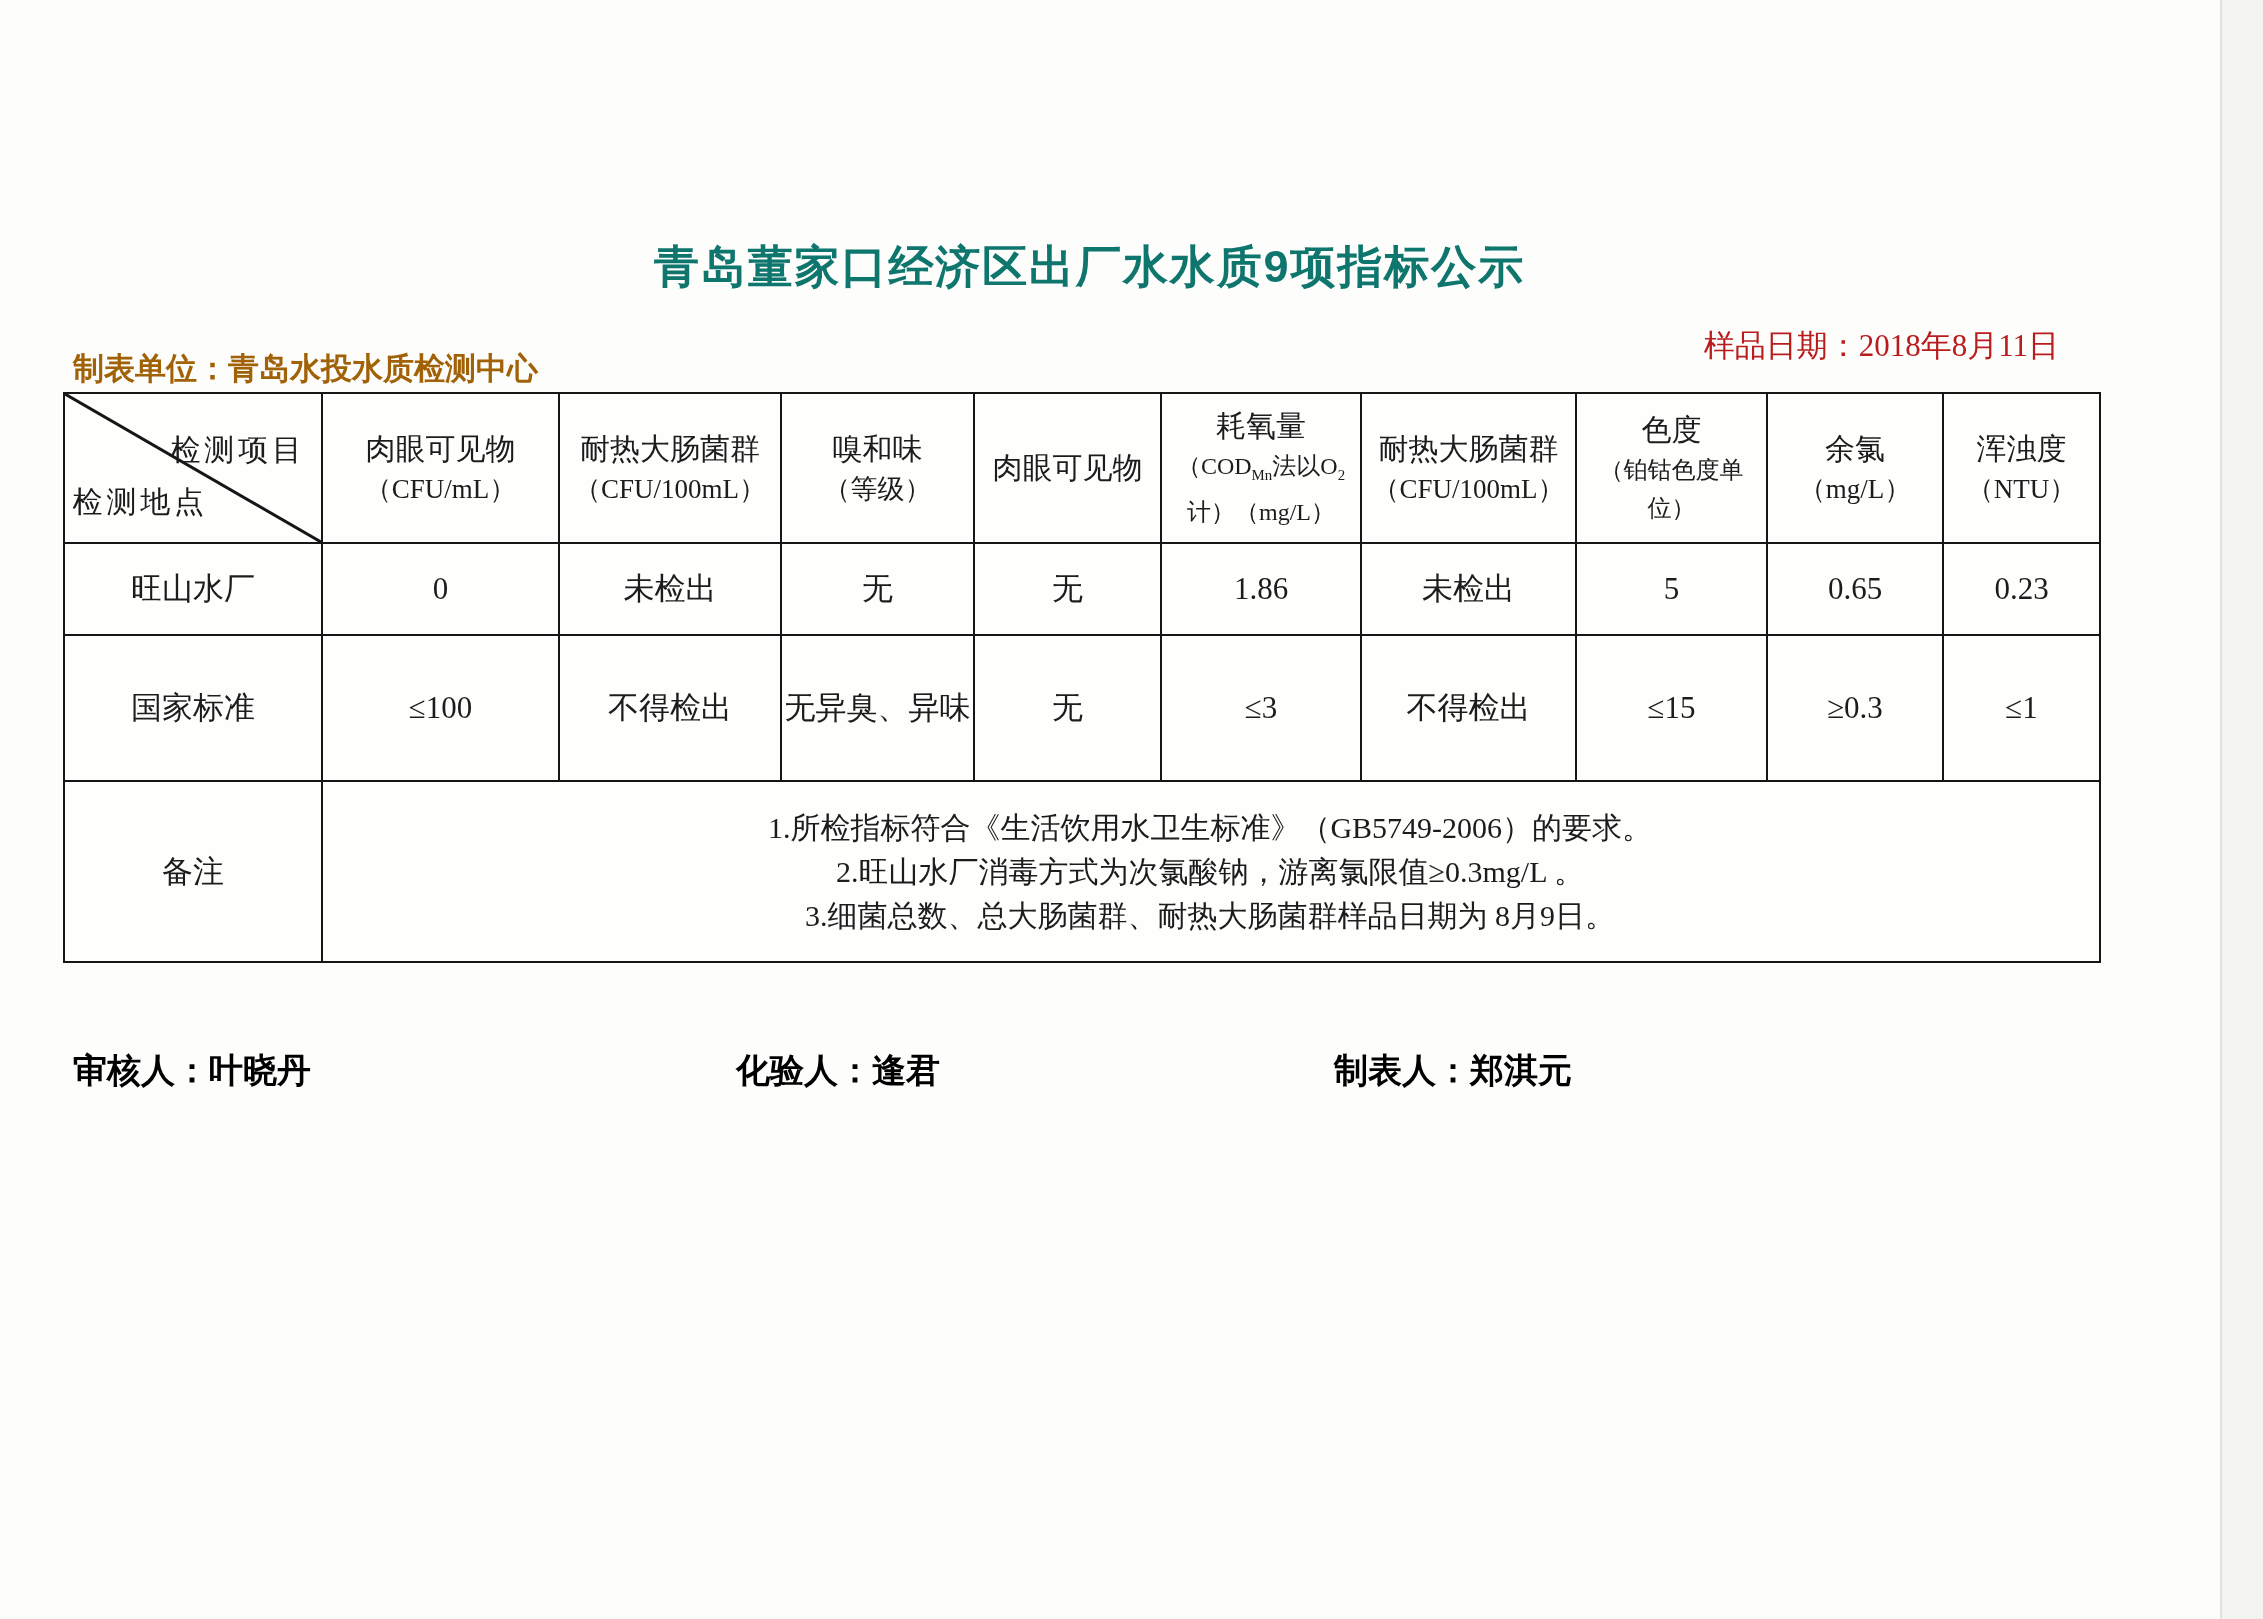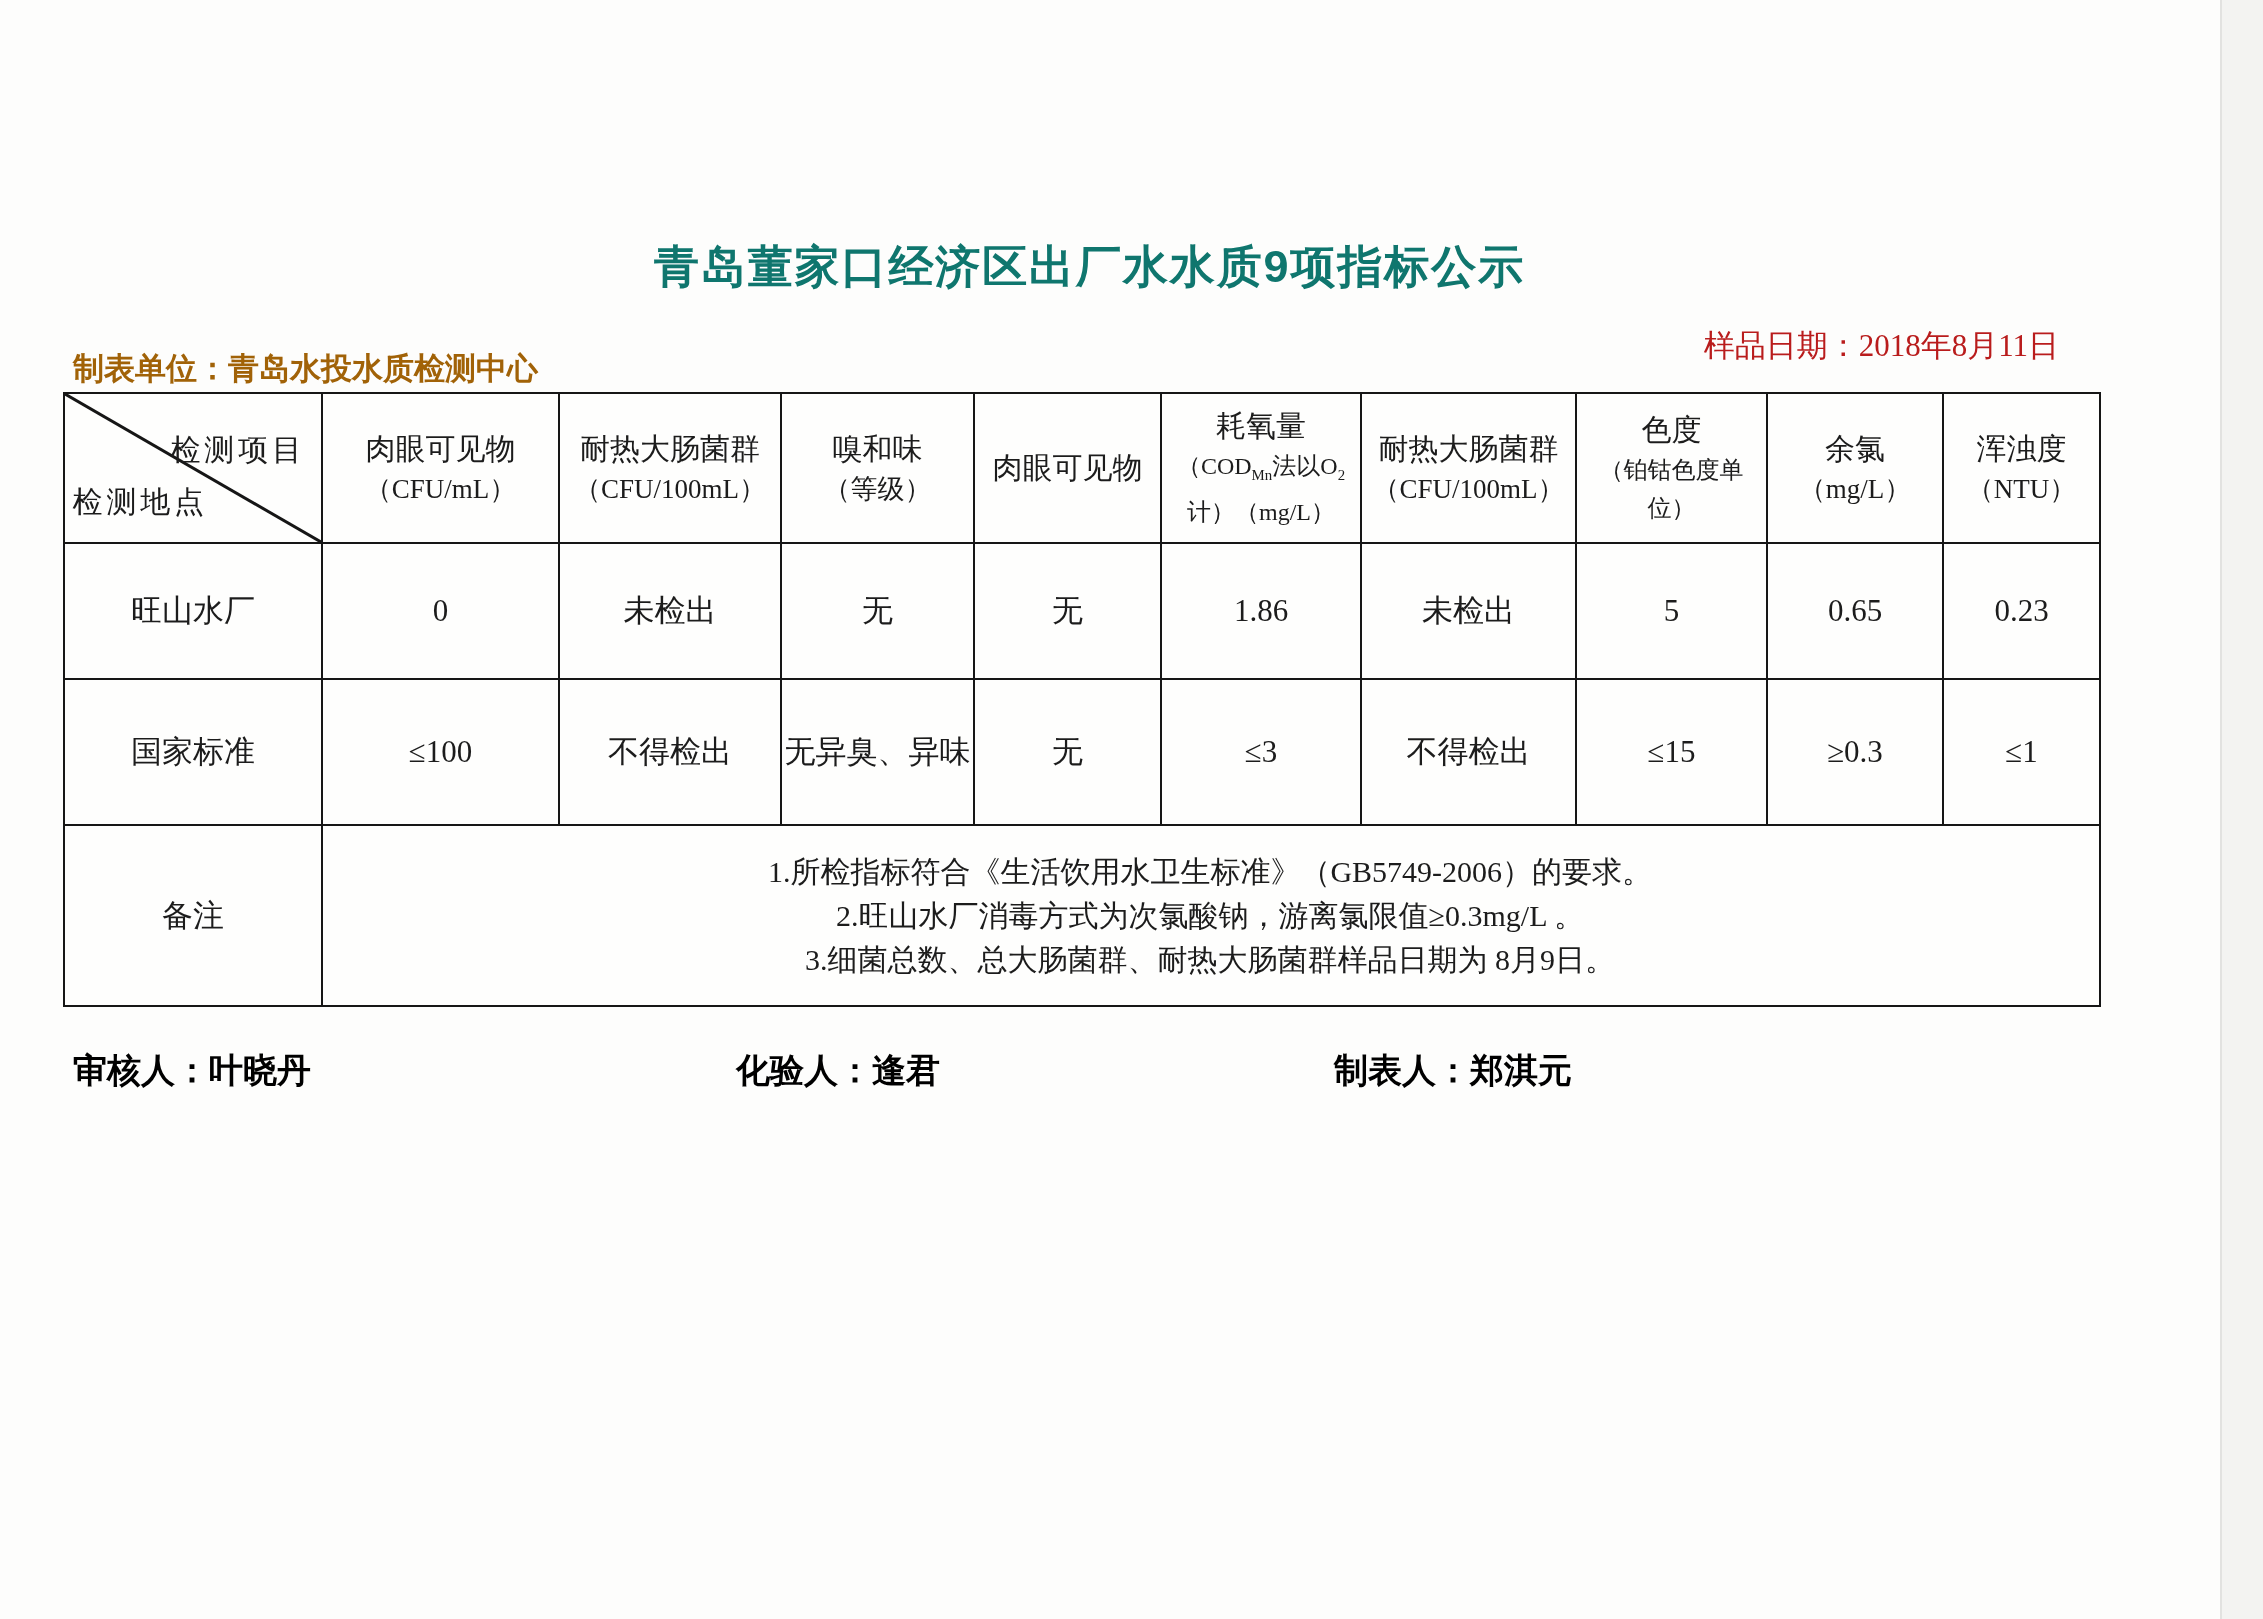--- a/index.html
+++ b/index.html
@@ -60,21 +60,21 @@
     margin-left: 8px;
   }
   table.report th, table.report td {
     border: 2.9px solid #161616;
     vertical-align: middle;
     text-align: center;
     padding: 0;
     font-weight: normal;
   }
   tr.header-row  { height: 150px; }
-  tr.data-row-1  { height: 136px; }
+  tr.data-row-1  { height: 92px; }
   tr.data-row-2  { height: 146px; }
   tr.notes-row   { height: 181px; }
 
   .hname { font-size: 30px; line-height: 42px; }
   .hunit { font-size: 27px; line-height: 38px; }
   .hunit.tight { font-size: 24px; }
   .hunit sub { font-size: 0.62em; }
 
   td.value-cell, td.row-label { font-size: 31px; }
 

